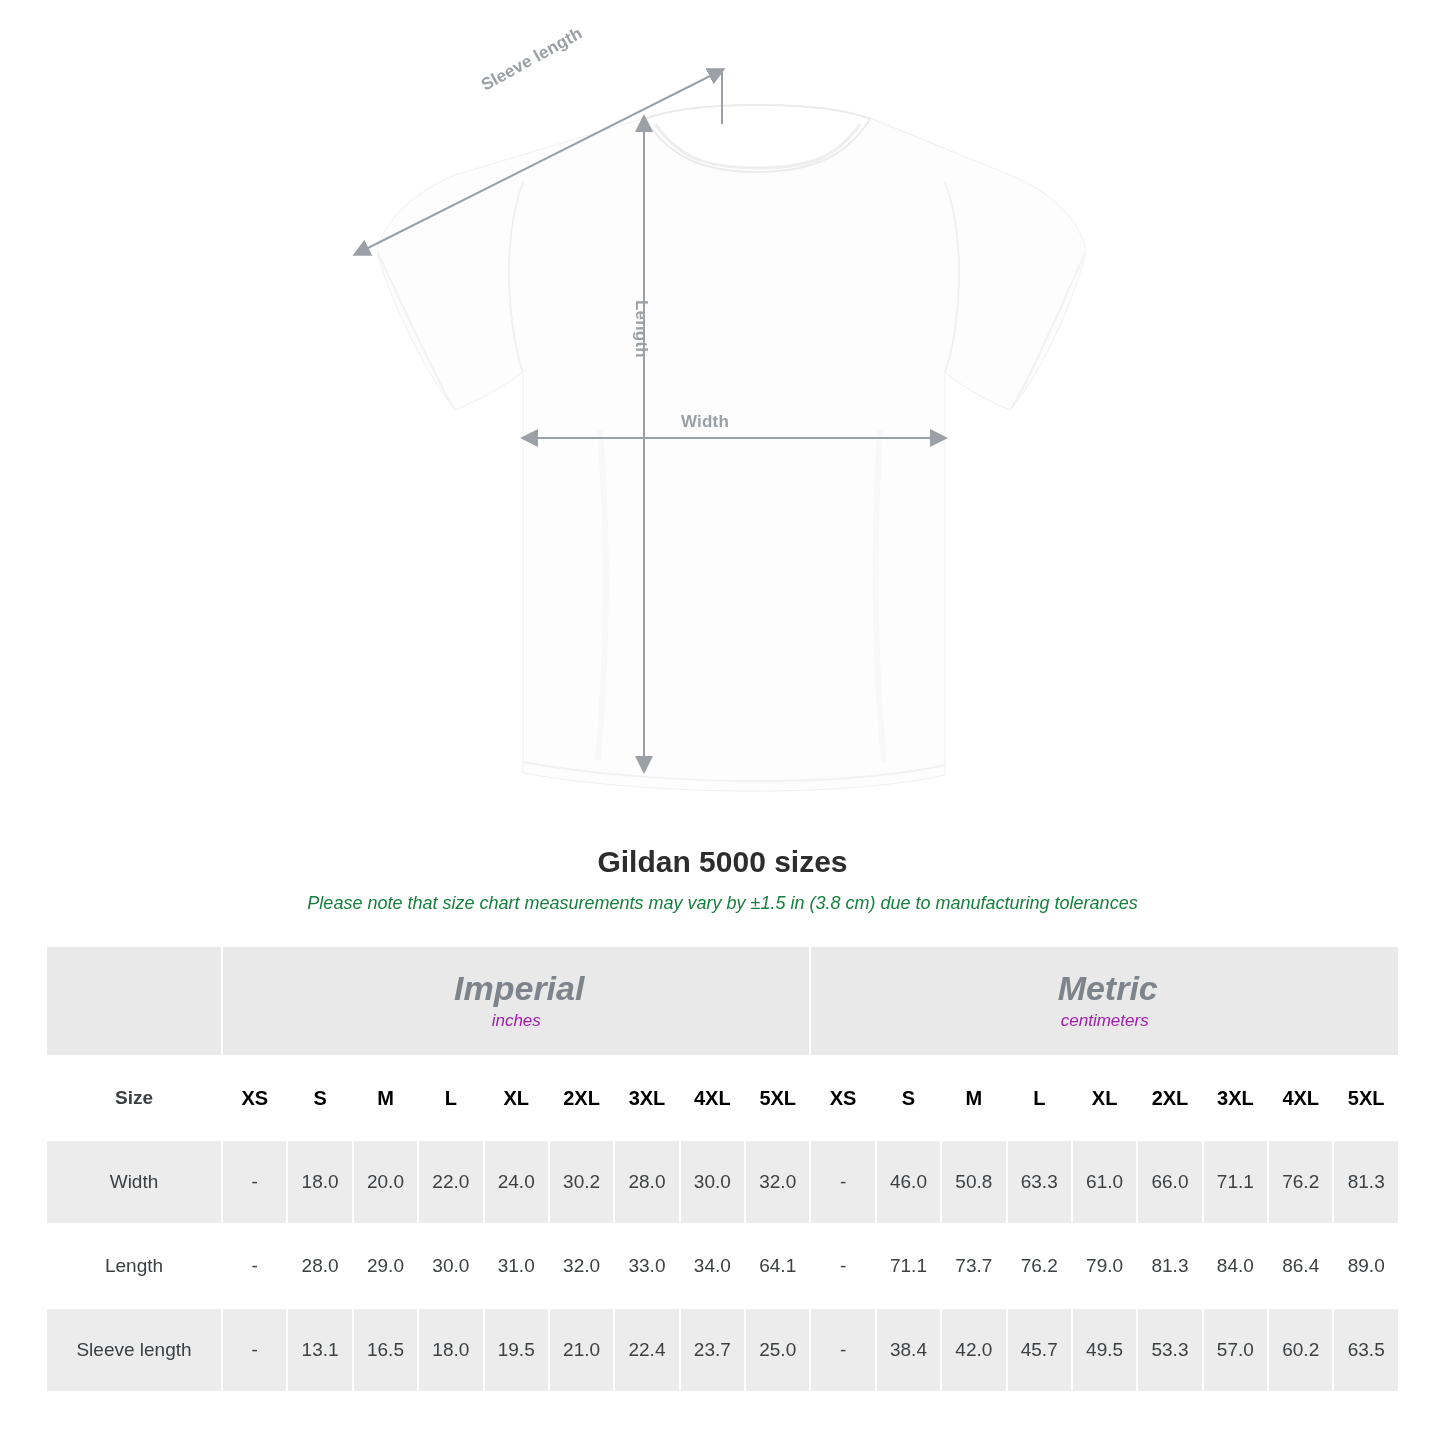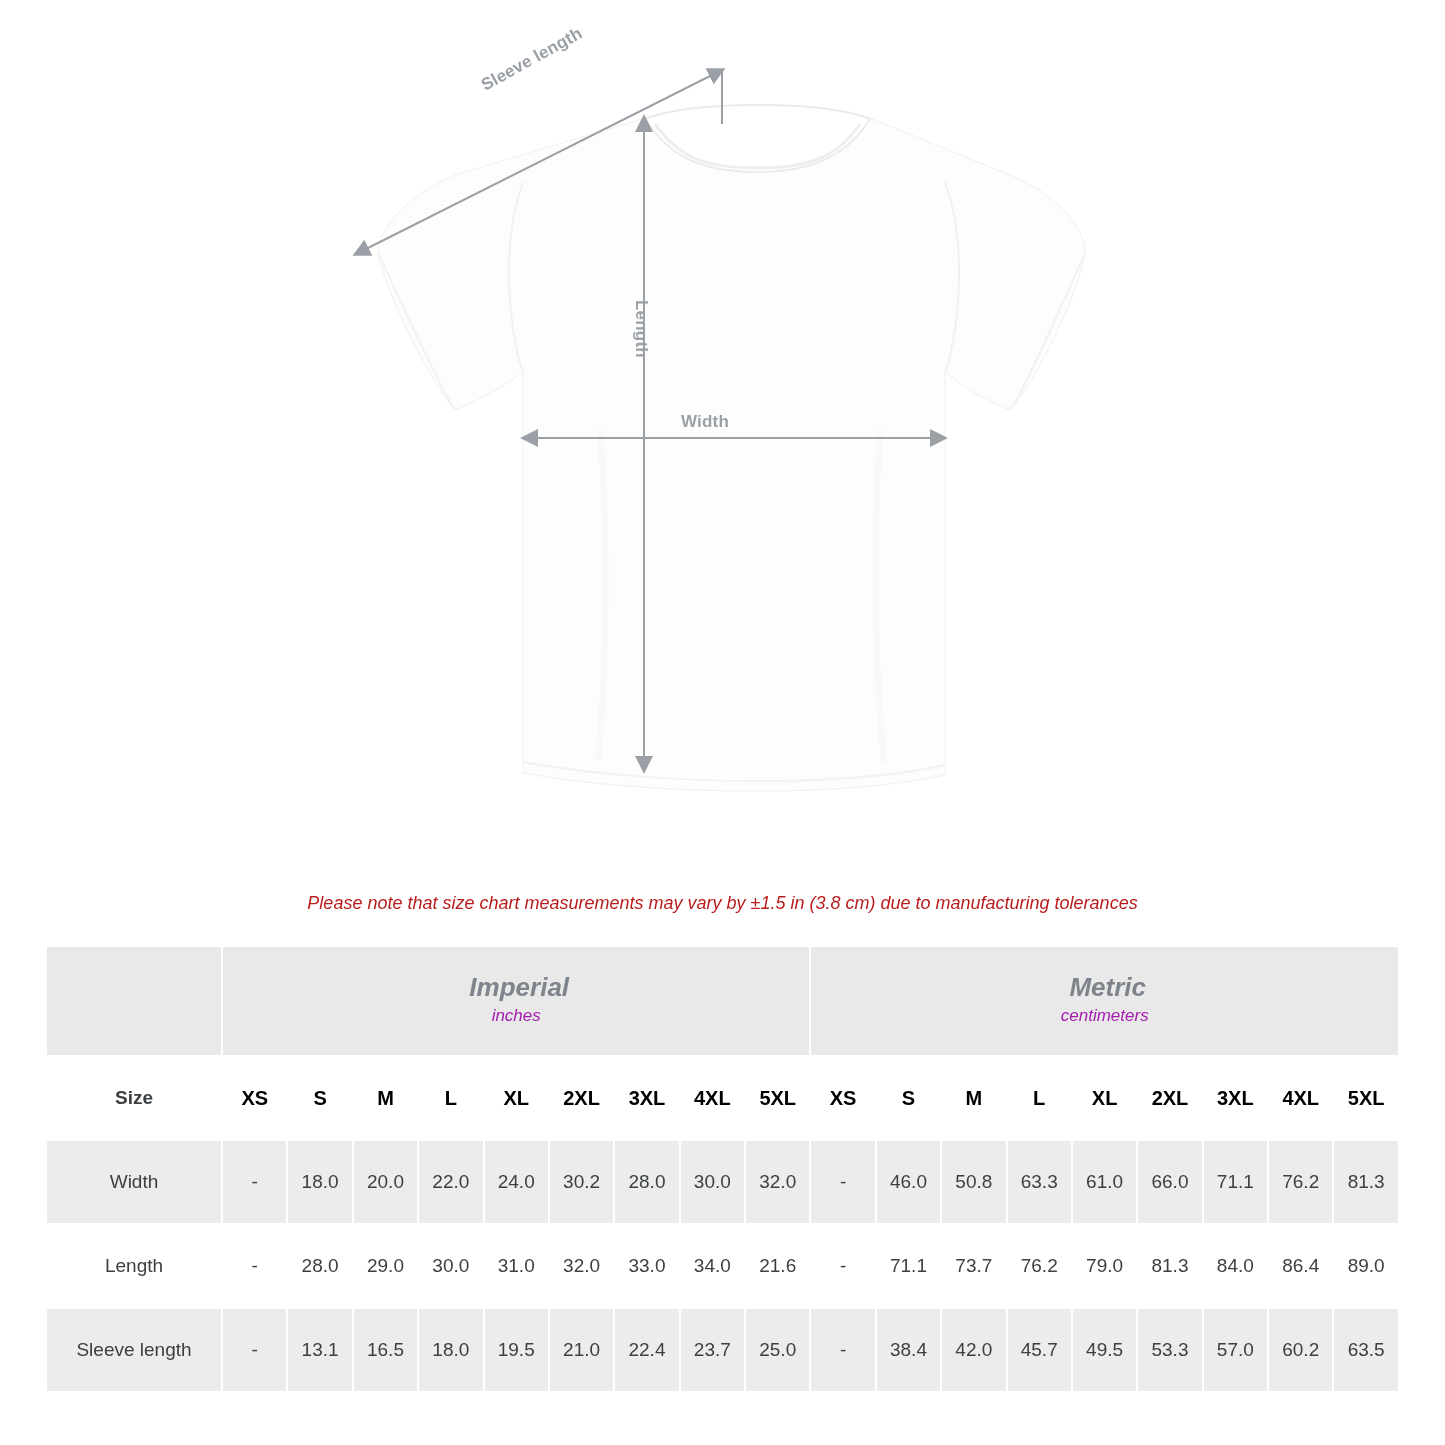--- a/index.html
+++ b/index.html
@@ -56,21 +56,21 @@
     font-weight: bold;
     color: #2d2d2d;
   }
   .subtitle {
     position: absolute;
     left: 0; top: 893px;
     width: 1445px;
     text-align: center;
     font-size: 18px;
     font-style: italic;
-    color: #b91c1c;
+    color: #15803d;
   }
 
   
   .table-wrap {
     position: absolute;
     left: 45px; top: 945px;
     width: 1355px;
   }
   table.sizes {
     border-collapse: collapse;
@@ -84,21 +84,21 @@
     font-size: 19px;
     color: #3c4043;
     font-weight: normal;
     padding: 0;
   }
   .unit-head {
     height: 110px;
     background: #e9e9e9;
   }
   .unit-head .u-name {
-    font-size: 26px;
+    font-size: 34px;
     font-weight: bold;
     font-style: italic;
     color: #7e848b;
     line-height: 1.15;
     padding-left: 6px;
   }
   .unit-head .u-sub {
     font-size: 17px;
     font-style: italic;
     color: #a21caf;
@@ -192,20 +192,21 @@
         <line x1="356" y1="254" x2="722" y2="70" stroke="#9aa0a6" stroke-width="2" marker-start="url(#arrTail)" marker-end="url(#arrHead)"></line>
         <line x1="722" y1="70" x2="722" y2="124" stroke="#9aa0a6" stroke-width="2"></line>
       </g>
     </svg>
 
     <div class="dim-label" id="label-sleeve">Sleeve length</div>
     <div class="dim-label" id="label-length">Length</div>
     <div class="dim-label" id="label-width">Width</div>
   </div>
 
+  <div class="title">Gildan 5000 sizes</div>
   <div class="subtitle">Please note that size chart measurements may vary by ±1.5 in (3.8 cm) due to manufacturing tolerances</div>
 
   <div class="table-wrap">
     <table class="sizes">
       <colgroup>
         <col style="width:175px">
         <col span="9" style="width:65px">
         <col span="9" style="width:65px">
       </colgroup>
       <tbody>
@@ -268,21 +269,21 @@
         <tr class="data plain">
           <td class="rowlabel">Length</td>
           <td class="val">-</td>
           <td class="val">28.0</td>
           <td class="val">29.0</td>
           <td class="val">30.0</td>
           <td class="val">31.0</td>
           <td class="val">32.0</td>
           <td class="val">33.0</td>
           <td class="val">34.0</td>
-          <td class="val">21.6</td>
+          <td class="val">64.1</td>
           <td class="val">-</td>
           <td class="val">71.1</td>
           <td class="val">73.7</td>
           <td class="val">76.2</td>
           <td class="val">79.0</td>
           <td class="val">81.3</td>
           <td class="val">84.0</td>
           <td class="val">86.4</td>
           <td class="val">89.0</td>
         </tr>

